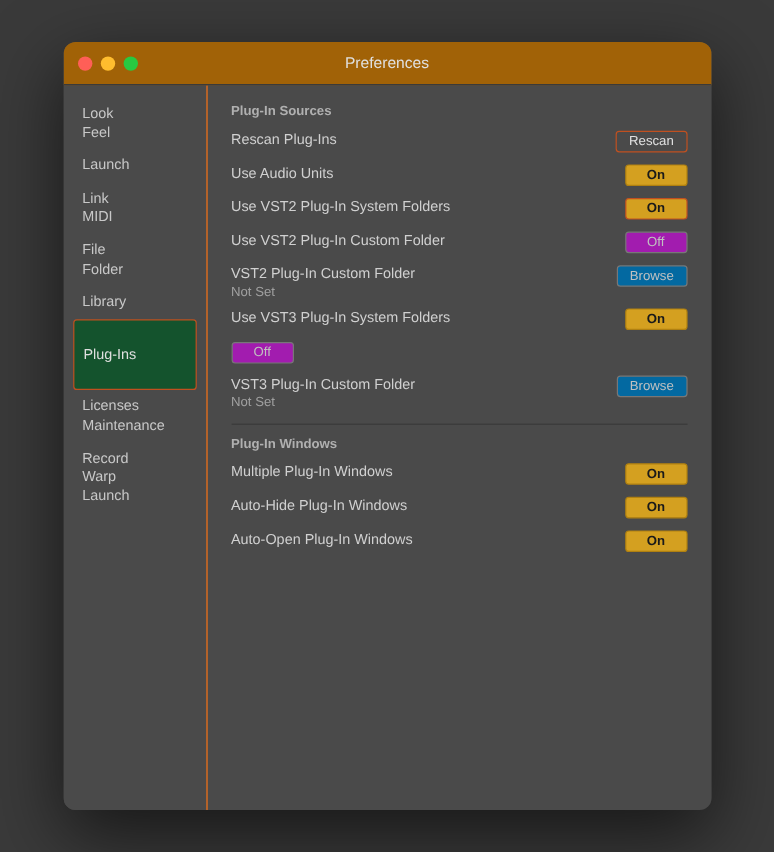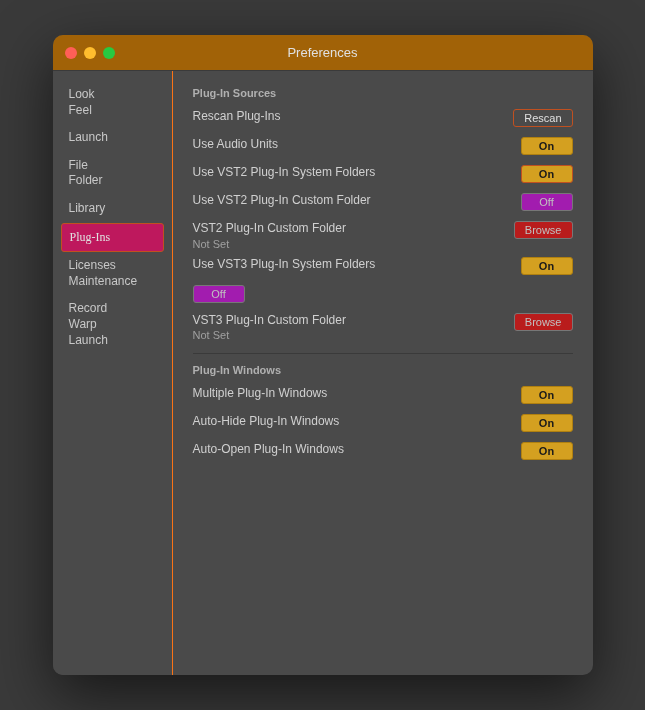--- a/index.html
+++ b/index.html
@@ -65,27 +65,26 @@
       border-right: 1px solid #f97316;
     }
     .sidebar-item {
       padding: 6px 16px;
       color: #c8c8c8;
       font-size: 12px;
       cursor: pointer;
       line-height: 1.3;
     }
     .sidebar-item.active {
-      background: #be185d;
+      background: #14532d;
       border: 1.5px solid #c05020;
       border-radius: 3px;
       margin: 0 8px;
-      padding: 6px 8px;
+      padding: 21px 8px;
       color: #e0e0e0;
-      font-family: Liberation Serif, serif;
     }
     .main {
       flex: 1;
       padding: 16px 20px;
       overflow-y: auto;
       color: #d0d0d0;
     }
     .section-title {
       font-size: 11px;
       font-weight: 600;
@@ -129,21 +128,21 @@
       color: #1a1a1a;
       border: 1.5px solid #c05020;
       font-weight: 600;
     }
     .btn-off {
       background: #a21caf;
       color: #c0c0c0;
       border: 1px solid #777;
     }
     .btn-browse {
-      background: #b91c1c;
+      background: #0369a1;
       color: #c0c0c0;
       border: 1px solid #777;
     }
     .multi-row {
       display: flex;
       align-items: flex-start;
       justify-content: space-between;
       margin-bottom: 6px;
     }
     .multi-row-label {
@@ -174,20 +173,21 @@
       <div class="traffic-light tl-close"></div>
       <div class="traffic-light tl-minimize"></div>
       <div class="traffic-light tl-maximize"></div>
     </div>
     <span class="titlebar-title">Preferences</span>
   </div>
   <div class="content">
     <div class="sidebar">
       <div class="sidebar-item">Look<br>Feel</div>
       <div class="sidebar-item">Launch</div>
+      <div class="sidebar-item">Link<br>MIDI</div>
       <div class="sidebar-item">File<br>Folder</div>
       <div class="sidebar-item">Library</div>
       <div class="sidebar-item active">Plug-Ins</div>
       <div class="sidebar-item">Licenses<br>Maintenance</div>
       <div class="sidebar-item">Record<br>Warp<br>Launch</div>
     </div>
     <div class="main">
       <div class="section-title">Plug-In Sources</div>
 
       <div class="row">

